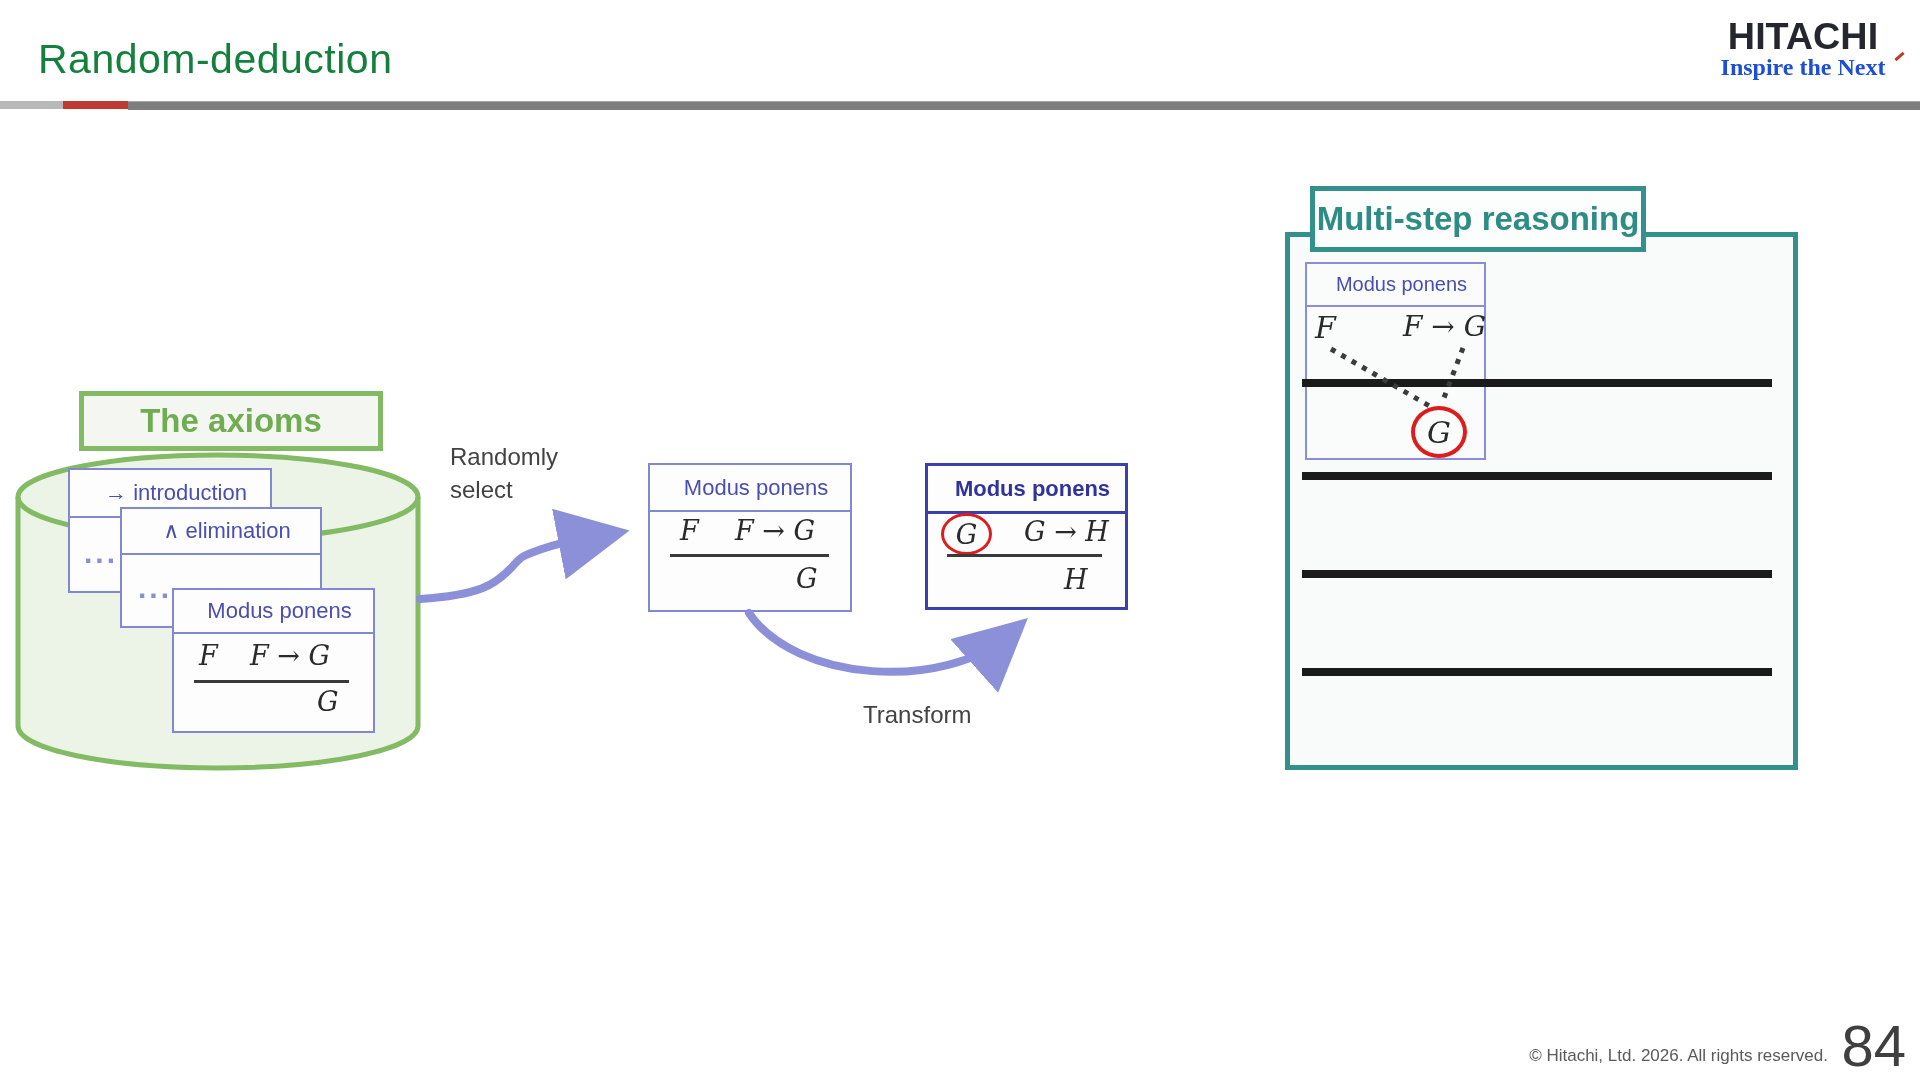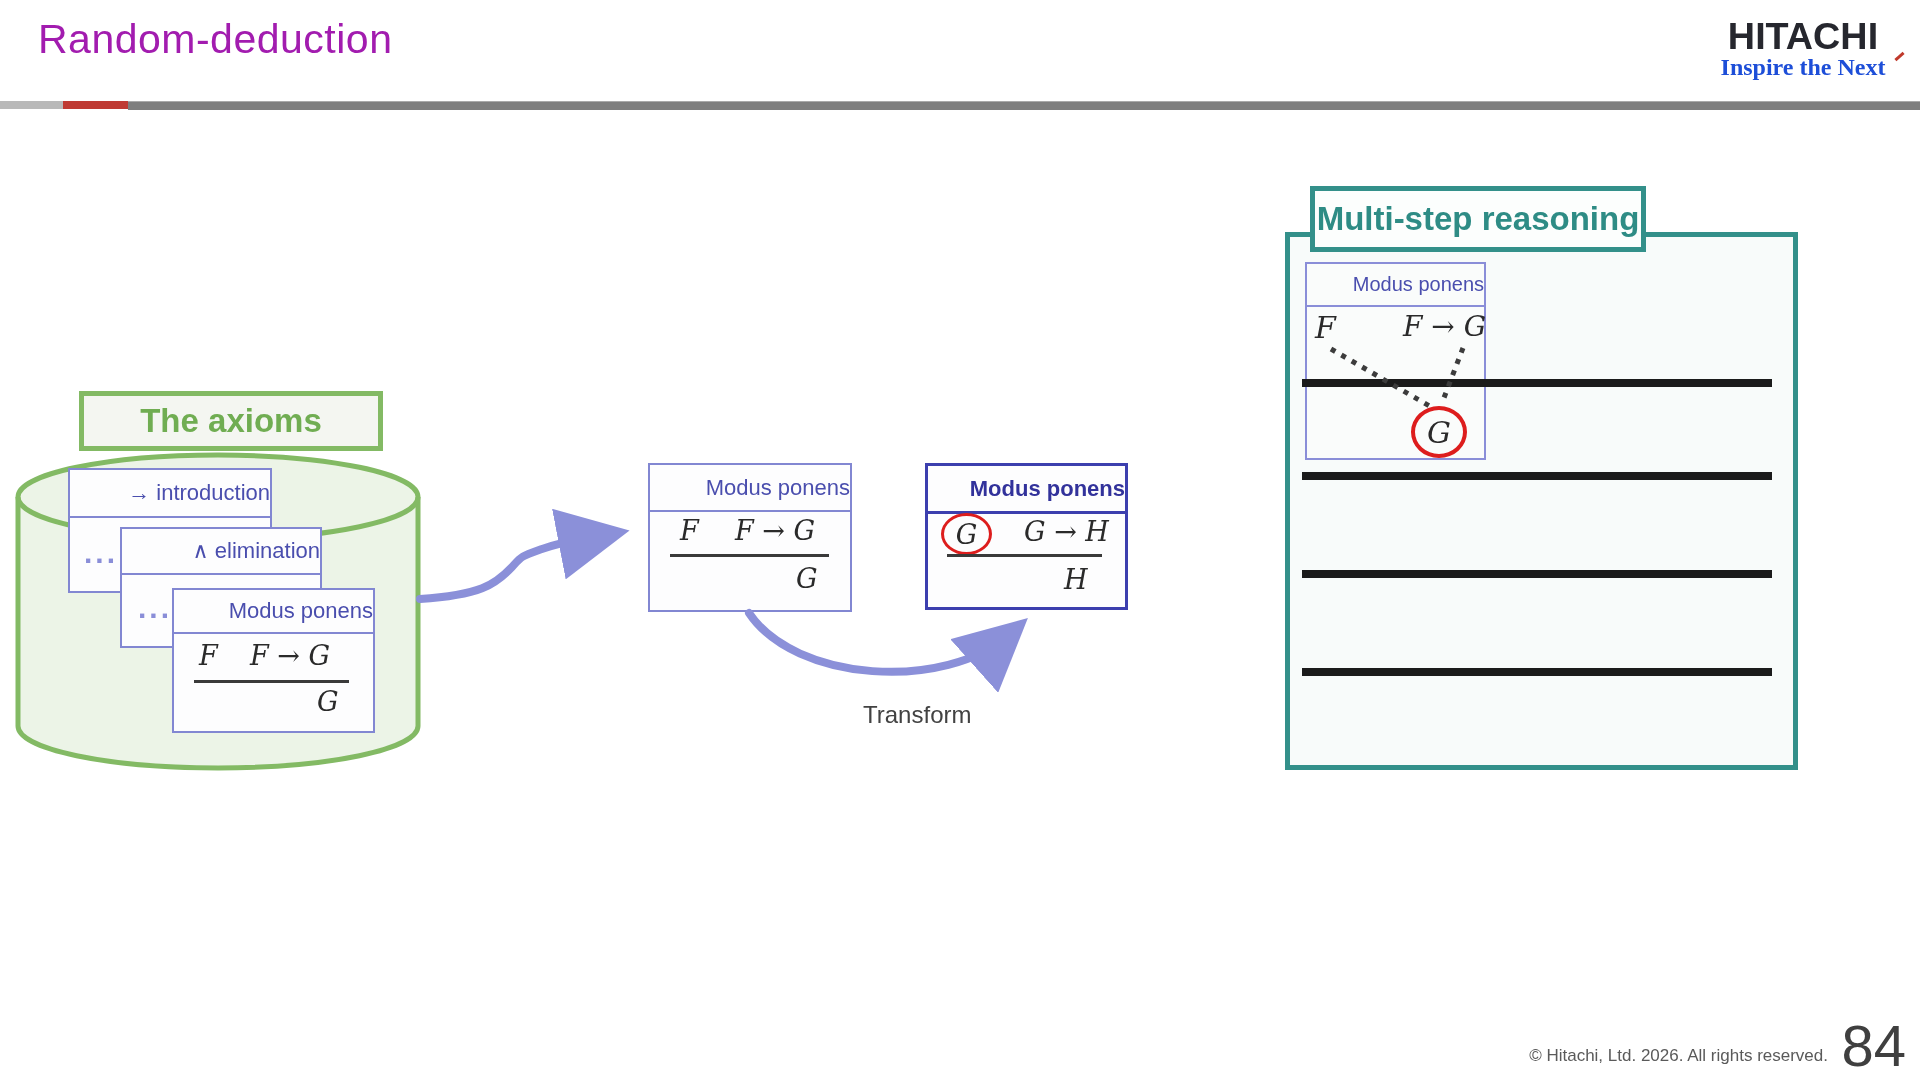--- a/index.html
+++ b/index.html
@@ -1,20 +1,20 @@
 <!DOCTYPE html>
 <html><head>
 <meta charset="utf-8">
 <style>
   html,body{margin:0;padding:0;background:#fff;overflow:hidden;}
   .slide{position:relative;width:1920px;height:1080px;background:#ffffff;
          font-family:"Liberation Sans",sans-serif;overflow:hidden;}
 
   
-  .title{position:absolute;left:38px;top:16px;font-size:41px;color:#a21caf;letter-spacing:0.5px;}
+  .title{position:absolute;left:38px;top:36px;font-size:41px;color:#15803d;letter-spacing:0.5px;}
   .divider{position:absolute;left:0;top:101px;width:1920px;height:8px;}
   .divider .seg{position:absolute;top:0;height:8px;}
   .seg1{left:0;width:63px;background:#b9b9b9;}
   .seg2{left:63px;width:65px;background:#bf3a33;}
   .seg3{left:128px;width:1792px;background:#7e7e7e;border-top:1px solid #a9a9a9;}
 
   .logo{position:absolute;left:1698px;top:16px;width:210px;text-align:center;}
   .logo-main{font-size:37px;font-weight:bold;color:#26272e;letter-spacing:0px;transform:scaleX(1.02);}
   .logo-tag{position:relative;margin-top:-4px;font-family:"Liberation Serif",serif;font-weight:bold;
             font-size:24px;color:#1d4ed8;}
@@ -27,31 +27,31 @@
 
   
   .axioms-label{position:absolute;left:66px;top:391px;width:294px;height:50px;
                 background:#f4f6f1;border:5px solid #83ba64;
                 font-size:33px;font-weight:bold;color:#70ad52;text-align:center;line-height:50px;margin-left:13px;}
   .diagram-svg{position:absolute;left:0;top:0;width:1920px;height:1080px;pointer-events:none;}
 
   
   .card{position:absolute;background:#fdfdfe;border:2.5px solid #8287d2;box-sizing:border-box;}
   .card-title{height:45px;line-height:45px;border-bottom:2.5px solid #8287d2;
-              text-align:right;font-size:22px;color:#4a4eae;padding-left:12px;}
+              text-align:center;font-size:22px;color:#4a4eae;padding-left:12px;}
   .ellipsis{position:absolute;font-size:30px;font-weight:bold;color:#8a8ed8;letter-spacing:3px;}
 
   .formula{font-family:"DejaVu Serif","Liberation Serif",serif;font-style:italic;color:#2a2a2a;}
   .fline{position:absolute;height:3px;background:#3a3a3a;}
 
   
   .card1{left:68px;top:468px;width:204px;height:125px;}
   .card1 .card-title{height:46px;line-height:46px;}
   .card1 .ellipsis{left:14px;top:66px;}
-  .card2{left:120px;top:527px;width:202px;height:121px;}
+  .card2{left:120px;top:507px;width:202px;height:121px;}
   .card2 .card-title{height:44px;line-height:44px;}
   .card2 .ellipsis{left:16px;top:62px;}
   .card3{left:172px;top:588px;width:203px;height:145px;}
   .card3 .card-title{height:42px;line-height:42px;}
 
   
   .box1{left:648px;top:463px;width:204px;height:149px;}
   .box2{left:925px;top:463px;width:203px;height:147px;border:3.5px solid #3c3fae;}
   .box2 .card-title{border-bottom:3.5px solid #3c3fae;font-weight:bold;color:#32329b;}
   .p{position:absolute;font-size:27px;white-space:nowrap;}
@@ -112,20 +112,21 @@
     <div class="ellipsis">...</div>
   </div>
   <div class="card card3">
     <div class="card-title">Modus ponens</div>
     <span class="p formula" style="left:25px;top:50px;">F</span>
     <span class="p formula" style="left:76px;top:50px;">F → G</span>
     <div class="fline" style="left:20px;width:155px;top:90px;"></div>
     <span class="p formula" style="left:143px;top:96px;">G</span>
   </div>
 
+  <div class="flow-label select-label">Randomly select</div>
   <div class="flow-label transform-label">Transform</div>
 
   <div class="card box1">
     <div class="card-title">Modus ponens</div>
     <span class="p formula" style="left:30px;top:50px;">F</span>
     <span class="p formula" style="left:85px;top:50px;">F → G</span>
     <div class="fline" style="left:20px;width:159px;top:89px;"></div>
     <span class="p formula" style="left:146px;top:98px;">G</span>
   </div>
 

